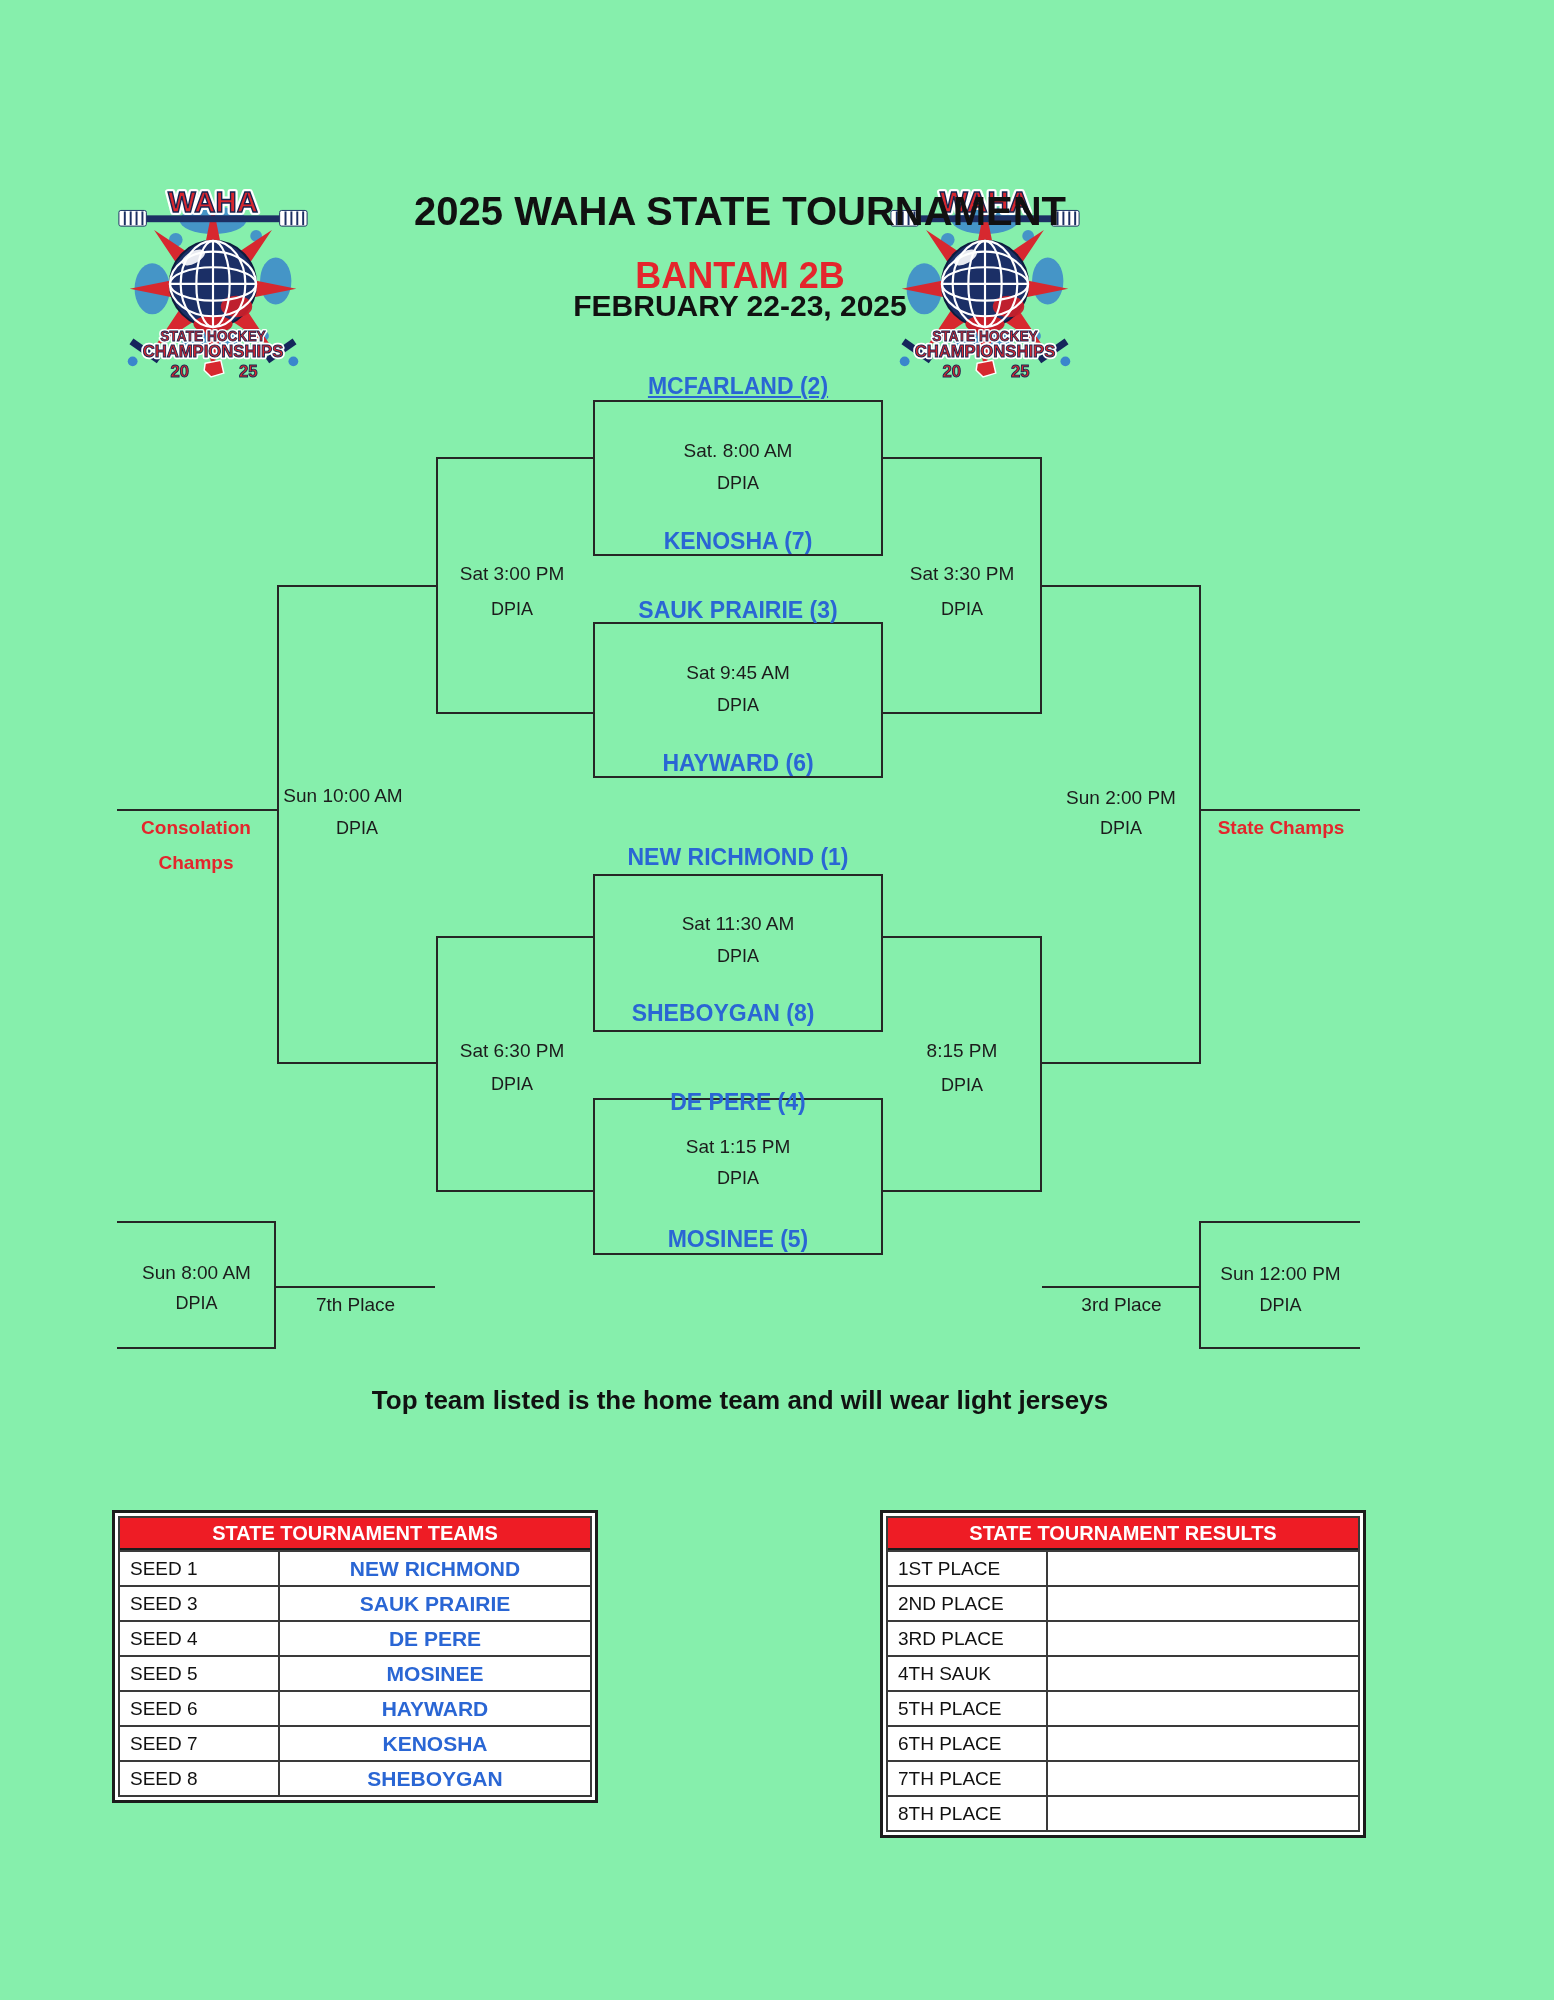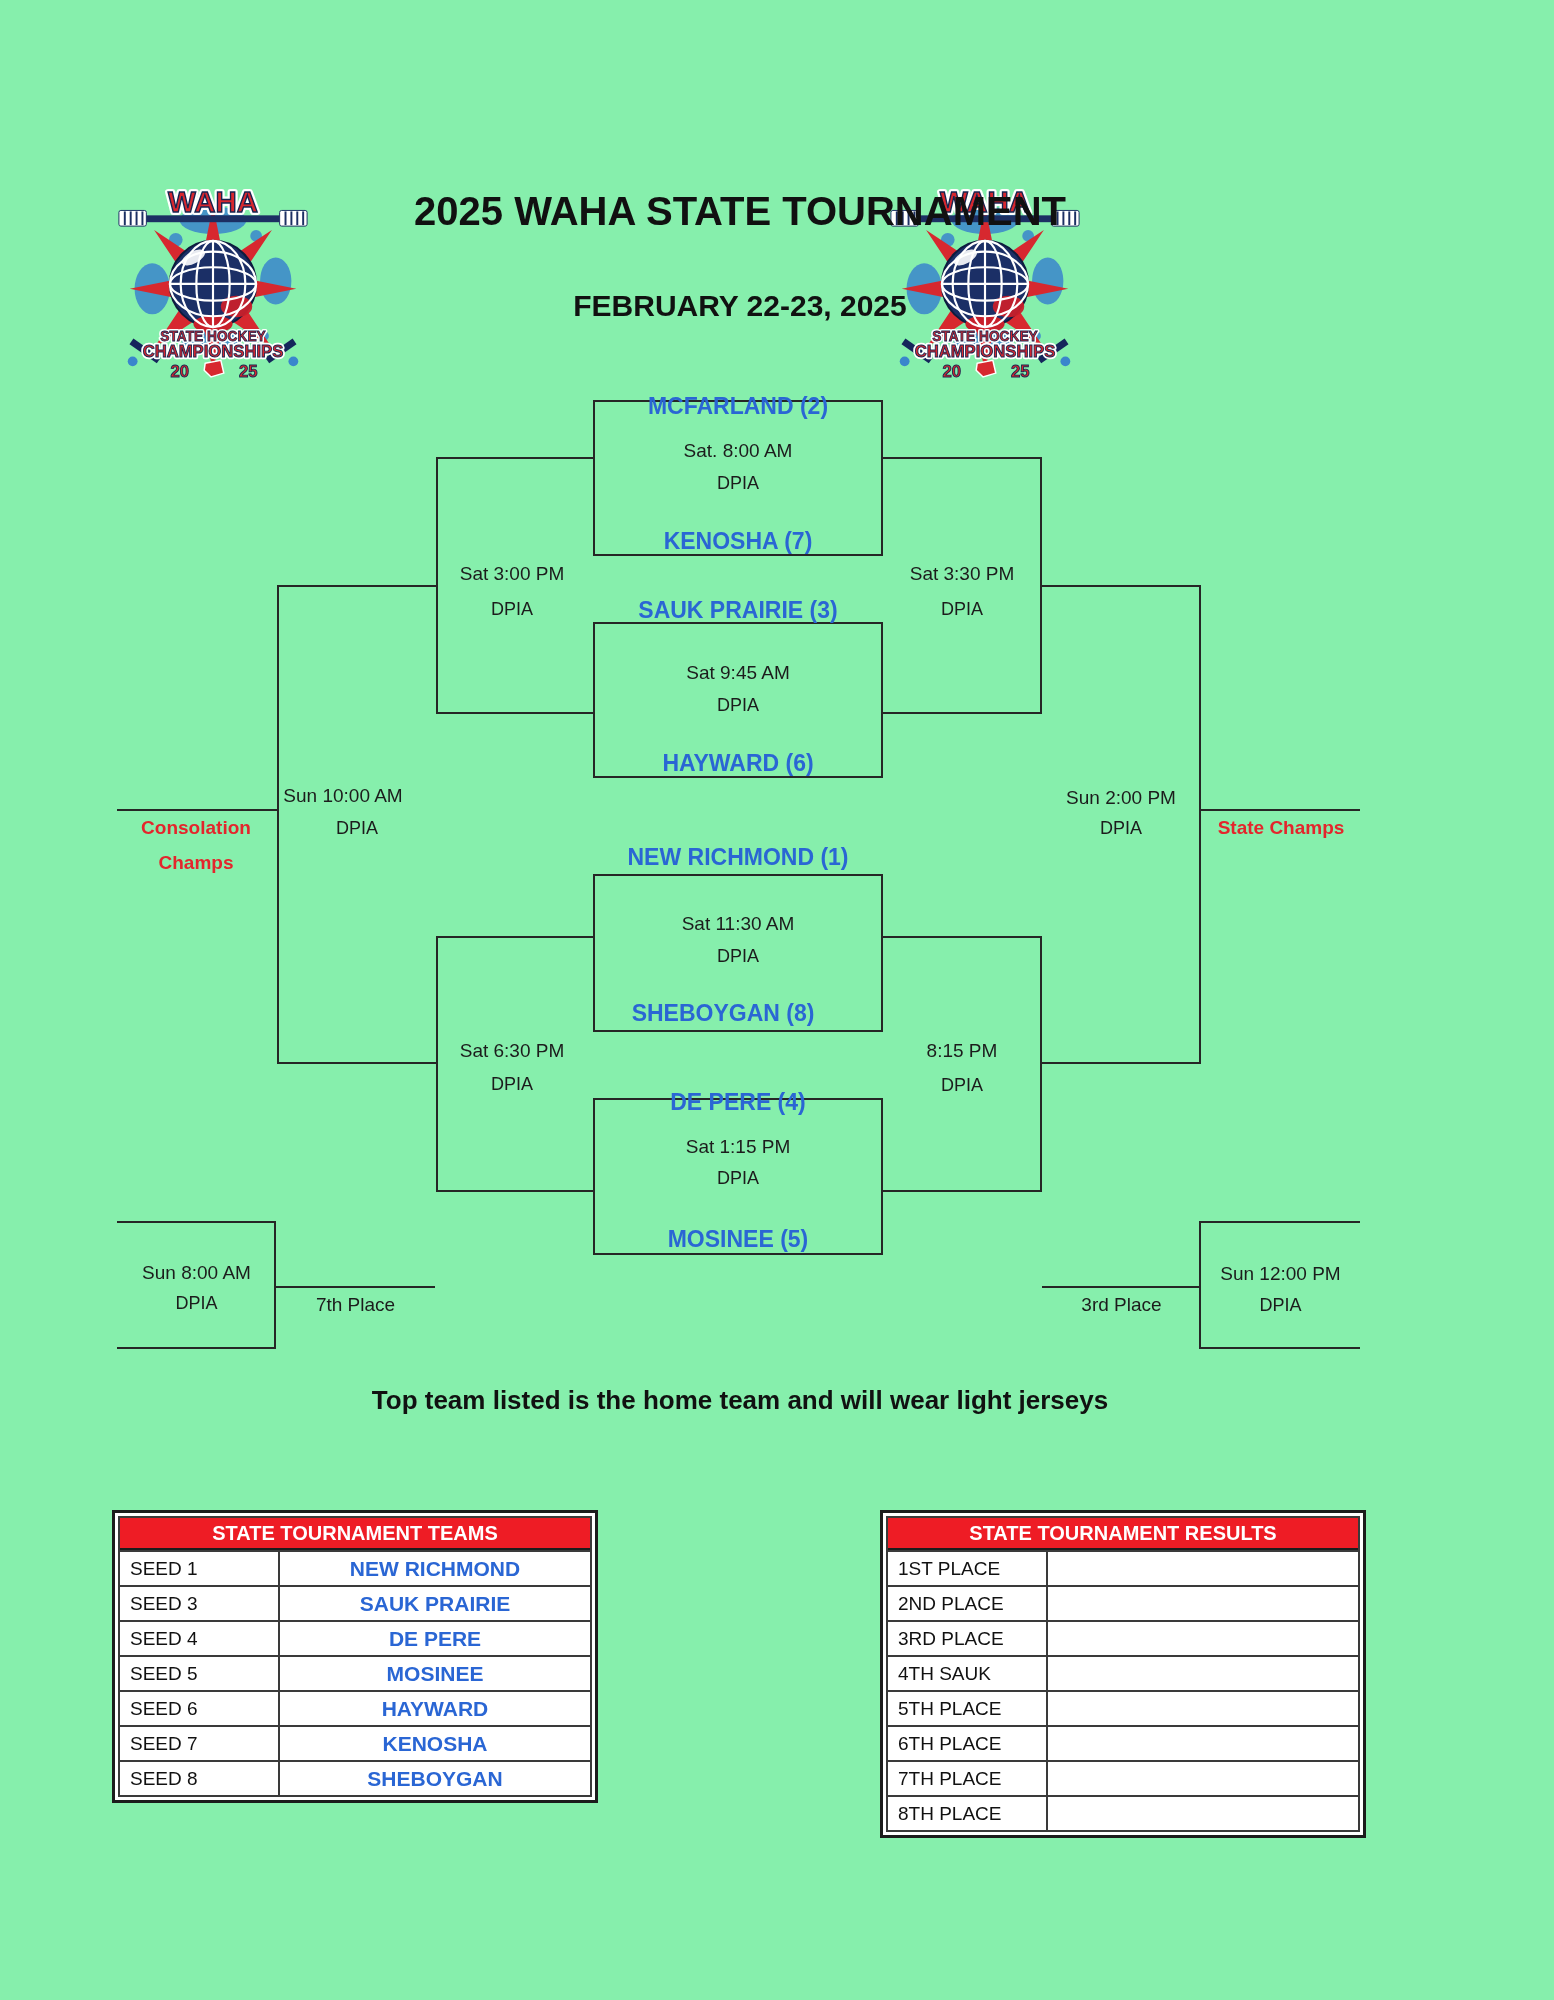--- a/index.html
+++ b/index.html
@@ -105,20 +105,21 @@
   </svg>
 
   <svg class="abs" style="left:115px;top:183px;" width="196" height="196">
       <use href="#waha-logo"></use>
     </svg>
   <svg class="abs" style="left:887px;top:183px;" width="196" height="196">
       <use href="#waha-logo"></use>
     </svg>
 
   <div class="lbl title1" style="left:335px;top:188px;width:810px;">2025 WAHA STATE TOURNAMENT</div>
+  <div class="lbl title2" style="left:335px;top:255px;width:810px;">BANTAM 2B</div>
   <div class="lbl title3" style="left:335px;top:289px;width:810px;">FEBRUARY 22-23, 2025</div>
 
   <div class="gamebox" style="left:593px;top:400px;width:286px;height:152px;"></div>
   <div class="gamebox" style="left:593px;top:622px;width:286px;height:152px;"></div>
   <div class="gamebox" style="left:593px;top:874px;width:286px;height:154px;"></div>
   <div class="gamebox" style="left:593px;top:1098px;width:286px;height:153px;"></div>
 
   <div class="hline" style="left:436px;top:457px;width:157px;"></div>
   <div class="hline" style="left:436px;top:712px;width:157px;"></div>
   <div class="hline" style="left:436px;top:936px;width:157px;"></div>
@@ -148,21 +149,21 @@
   <div class="hline" style="left:117px;top:1221px;width:159px;"></div>
   <div class="vline" style="left:274px;top:1221px;height:128px;"></div>
   <div class="hline" style="left:117px;top:1347px;width:159px;"></div>
   <div class="hline" style="left:276px;top:1286px;width:159px;"></div>
 
   <div class="hline" style="left:1199px;top:1221px;width:161px;"></div>
   <div class="vline" style="left:1199px;top:1221px;height:128px;"></div>
   <div class="hline" style="left:1199px;top:1347px;width:161px;"></div>
   <div class="hline" style="left:1042px;top:1286px;width:159px;"></div>
 
-  <div class="lbl team" style="left:593px;top:393px;width:290px;">MCFARLAND (2)</div>
+  <div class="lbl team" style="left:593px;top:373px;width:290px;text-decoration:underline;">MCFARLAND (2)</div>
   <div class="lbl time" style="left:593px;top:440px;width:290px;">Sat. 8:00 AM</div>
   <div class="lbl venue" style="left:593px;top:473px;width:290px;">DPIA</div>
   <div class="lbl team" style="left:593px;top:528px;width:290px;">KENOSHA (7)</div>
 
   <div class="lbl team" style="left:593px;top:597px;width:290px;">SAUK PRAIRIE (3)</div>
   <div class="lbl time" style="left:593px;top:662px;width:290px;">Sat  9:45 AM</div>
   <div class="lbl venue" style="left:593px;top:695px;width:290px;">DPIA</div>
   <div class="lbl team" style="left:593px;top:750px;width:290px;">HAYWARD (6)</div>
 
   <div class="lbl team" style="left:593px;top:844px;width:290px;">NEW RICHMOND (1)</div>

